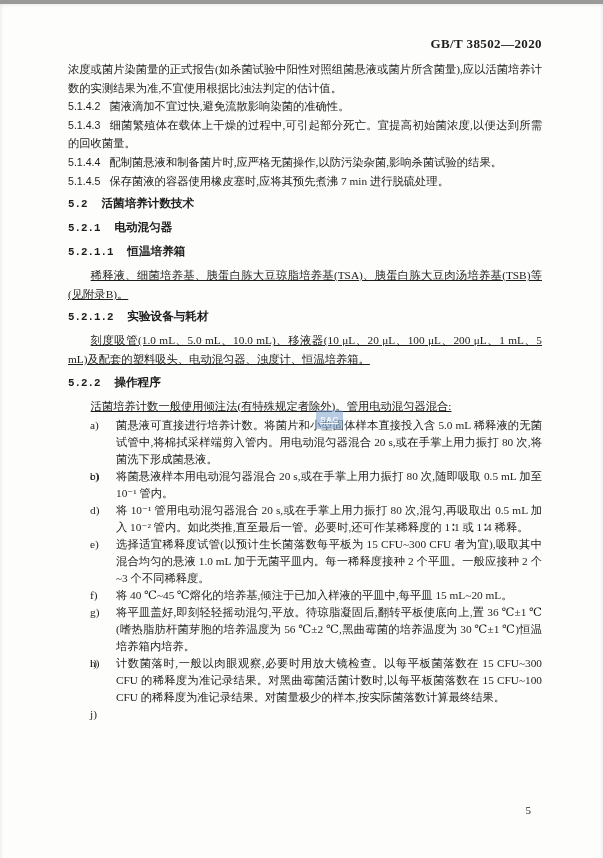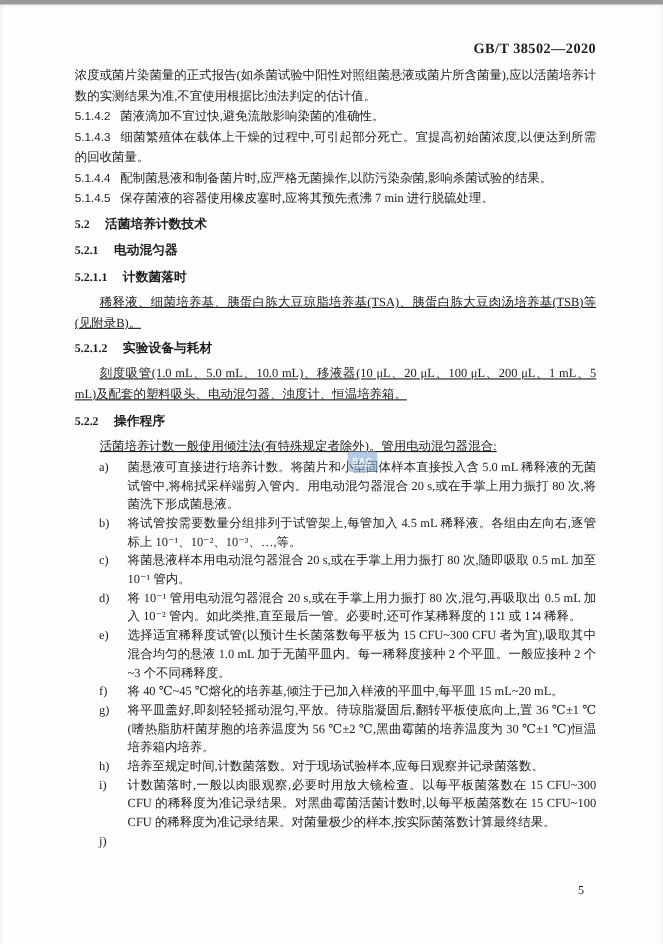--- a/index.html
+++ b/index.html
@@ -36,21 +36,21 @@
     font-family: "Liberation Sans", "DejaVu Sans", sans-serif;
     font-size: 10.6px;
     margin-right: 9px;
     white-space: nowrap;
   }
   p.heading {
     margin: 4px 0 4px 0;
     font-size: 11.6px;
     line-height: 19px;
     font-weight: bold;
-    font-family: Liberation Serif, serif;
+    font-family: Liberation Mono, monospace;
   }
   p.heading .num { margin-right: 14px; font-size: 10.8px; }
   ol.steps {
     list-style: none;
     margin: 2px 0 0 22px;
     padding: 0;
   }
   ol.steps li {
     position: relative;
     padding-left: 26px;
@@ -99,41 +99,41 @@
 
   <p class="body-text clause"><span class="num">5.1.4.2</span><span>菌液滴加不宜过快,避免流散影响染菌的准确性。</span></p>
   <p class="body-text clause"><span class="num">5.1.4.3</span><span>细菌繁殖体在载体上干燥的过程中,可引起部分死亡。宜提高初始菌浓度,以便达到所需的回收菌量。</span></p>
   <p class="body-text clause"><span class="num">5.1.4.4</span><span>配制菌悬液和制备菌片时,应严格无菌操作,以防污染杂菌,影响杀菌试验的结果。</span></p>
   <p class="body-text clause"><span class="num">5.1.4.5</span><span>保存菌液的容器使用橡皮塞时,应将其预先煮沸 7 min 进行脱硫处理。</span></p>
 
   <p class="heading"><span class="num">5.2</span><span>活菌培养计数技术</span></p>
 
   <p class="heading"><span class="num">5.2.1</span><span>电动混匀器</span></p>
 
-  <p class="heading"><span class="num">5.2.1.1</span><span>计数菌落时</span></p>
+  <p class="heading"><span class="num">5.2.1.1</span><span>恒温培养箱</span></p>
 
   <p class="body-text indent">稀释液、细菌培养基、胰蛋白胨大豆琼脂培养基(TSA)、胰蛋白胨大豆肉汤培养基(TSB)等(见附录B)。</p>
 
   <p class="heading"><span class="num">5.2.1.2</span><span>实验设备与耗材</span></p>
 
   <p class="body-text indent">刻度吸管(1.0 mL、5.0 mL、10.0 mL)、移液器(10 μL、20 μL、100 μL、200 μL、1 mL、5 mL)及配套的塑料吸头、电动混匀器、浊度计、恒温培养箱。</p>
 
   <p class="heading"><span class="num">5.2.2</span><span>操作程序</span></p>
 
   <p class="body-text indent">活菌培养计数一般使用倾注法(有特殊规定者除外)。管用电动混匀器混合:</p>
 
   <ol class="steps">
     <li><span class="step-label">a)</span><span>菌悬液可直接进行培养计数。将菌片和小型固体样本直接投入含 5.0 mL 稀释液的无菌试管中,将棉拭采样端剪入管内。用电动混匀器混合 20 s,或在手掌上用力振打 80 次,将菌洗下形成菌悬液。</span></li>
-    <li><span class="step-label">b)</span><span>将试管按需要数量分组排列于试管架上,每管加入 4.5 mL 稀释液。各组由左向右,逐管标上 10⁻¹、10⁻²、10⁻³、…,等。</span></li>
+    <li><span class="step-label">b)</span></li>
     <li><span class="step-label">c)</span><span>将菌悬液样本用电动混匀器混合 20 s,或在手掌上用力振打 80 次,随即吸取 0.5 mL 加至 10⁻¹ 管内。</span></li>
     <li><span class="step-label">d)</span><span>将 10⁻¹ 管用电动混匀器混合 20 s,或在手掌上用力振打 80 次,混匀,再吸取出 0.5 mL 加入 10⁻² 管内。如此类推,直至最后一管。必要时,还可作某稀释度的 1∶1 或 1∶4 稀释。</span></li>
     <li><span class="step-label">e)</span><span>选择适宜稀释度试管(以预计生长菌落数每平板为 15 CFU~300 CFU 者为宜),吸取其中混合均匀的悬液 1.0 mL 加于无菌平皿内。每一稀释度接种 2 个平皿。一般应接种 2 个~3 个不同稀释度。</span></li>
     <li><span class="step-label">f)</span><span>将 40 ℃~45 ℃熔化的培养基,倾注于已加入样液的平皿中,每平皿 15 mL~20 mL。</span></li>
     <li><span class="step-label">g)</span><span>将平皿盖好,即刻轻轻摇动混匀,平放。待琼脂凝固后,翻转平板使底向上,置 36 ℃±1 ℃(嗜热脂肪杆菌芽胞的培养温度为 56 ℃±2 ℃,黑曲霉菌的培养温度为 30 ℃±1 ℃)恒温培养箱内培养。</span></li>
-    <li><span class="step-label">h)</span><span>培养至规定时间,计数菌落数。对于现场试验样本,应每日观察并记录菌落数。</span></li>
+    <li><span class="step-label">h)</span></li>
     <li><span class="step-label">i)</span><span>计数菌落时,一般以肉眼观察,必要时用放大镜检查。以每平板菌落数在 15 CFU~300 CFU 的稀释度为准记录结果。对黑曲霉菌活菌计数时,以每平板菌落数在 15 CFU~100 CFU 的稀释度为准记录结果。对菌量极少的样本,按实际菌落数计算最终结果。</span></li>
     <li><span class="step-label">j)</span></li>
   </ol>
 
   <div class="watermark">SAC</div>
 
   <div class="page-num">5</div>
 
 </div>
 

